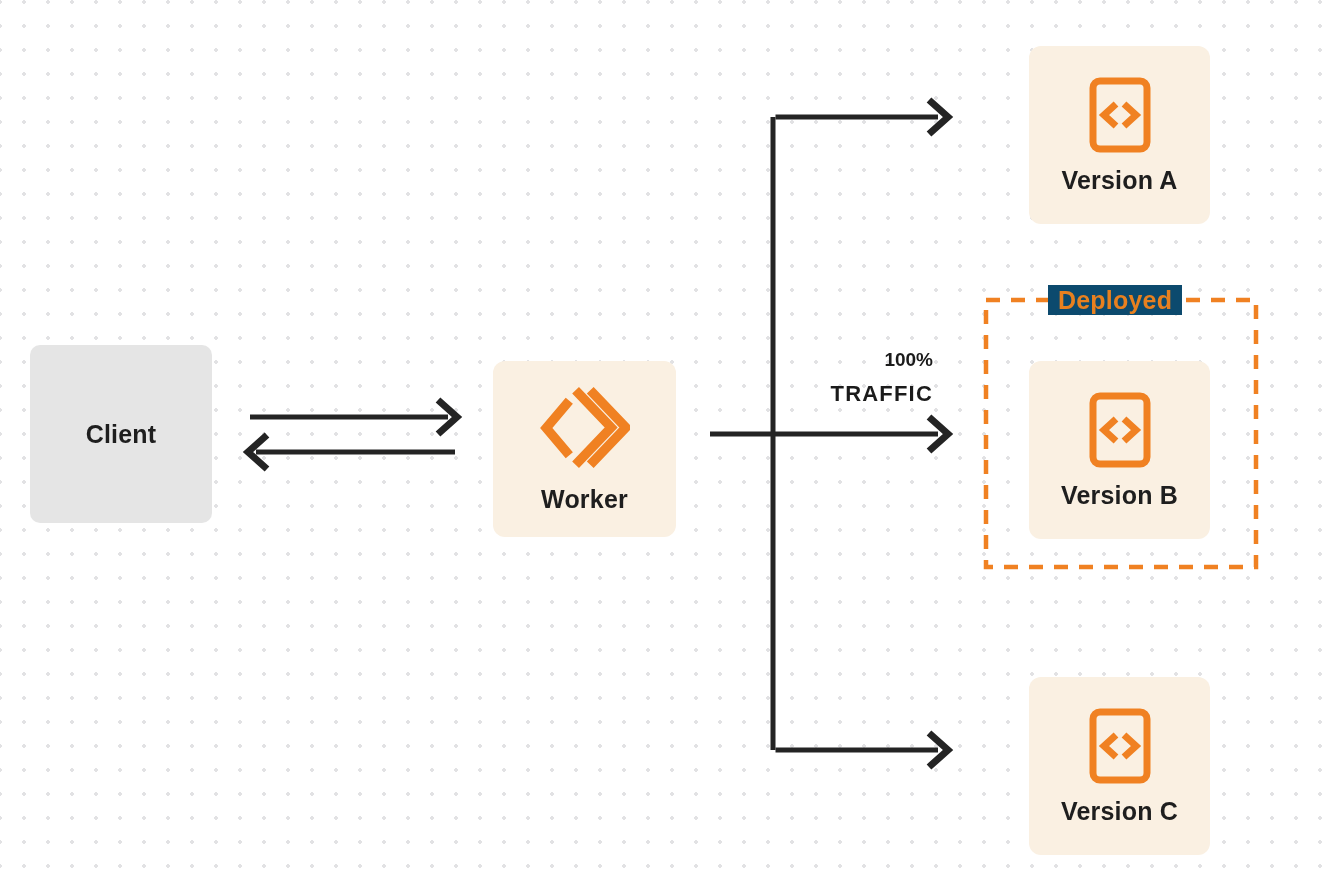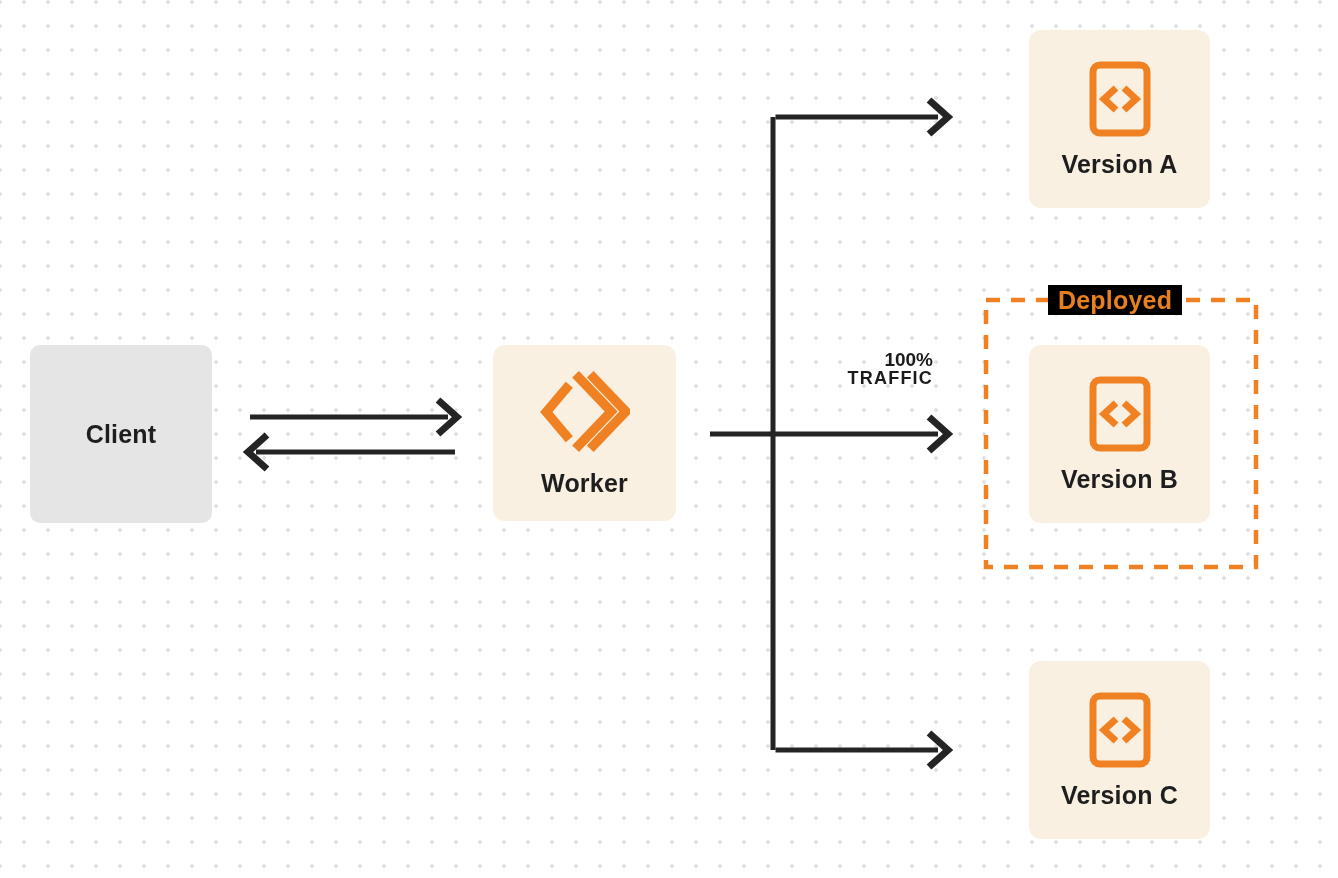--- a/index.html
+++ b/index.html
@@ -38,20 +38,21 @@
     justify-content: center;
     gap: 16px;
     box-sizing: border-box;
   }
   .node.gray {
     background: #e5e5e5;
     border-radius: 10px;
   }
   .node.cream {
     background: #faf0e2;
+    margin-top: 16px;
   }
   .node-label {
     font-size: 25px;
     font-weight: 700;
     color: #1e1e1e;
     letter-spacing: 0.2px;
     line-height: 1;
   }
   .icon-wrap {
     display: block;
@@ -72,31 +73,32 @@
     text-align: right;
     color: #1b1b1b;
     font-weight: 700;
   }
   .traffic-line1 {
     font-size: 19px;
     line-height: 1;
     display: block;
   }
   .traffic-line2 {
-    font-size: 18px;
+    font-size: 22px;
     line-height: 1;
     display: block;
+    margin-top: 14px;
     letter-spacing: 1.2px;
   }
   .deployed-label {
     position: absolute;
     left: 1048px;
     top: 285px;
     padding: 0 10px;
-    background: #000000;
+    background: #0c4a6e;
     color: #e8801f;
     font-size: 25px;
     font-weight: 700;
     line-height: 30px;
     letter-spacing: 0.2px;
   }
 </style>
 </head>
 <body>
 

